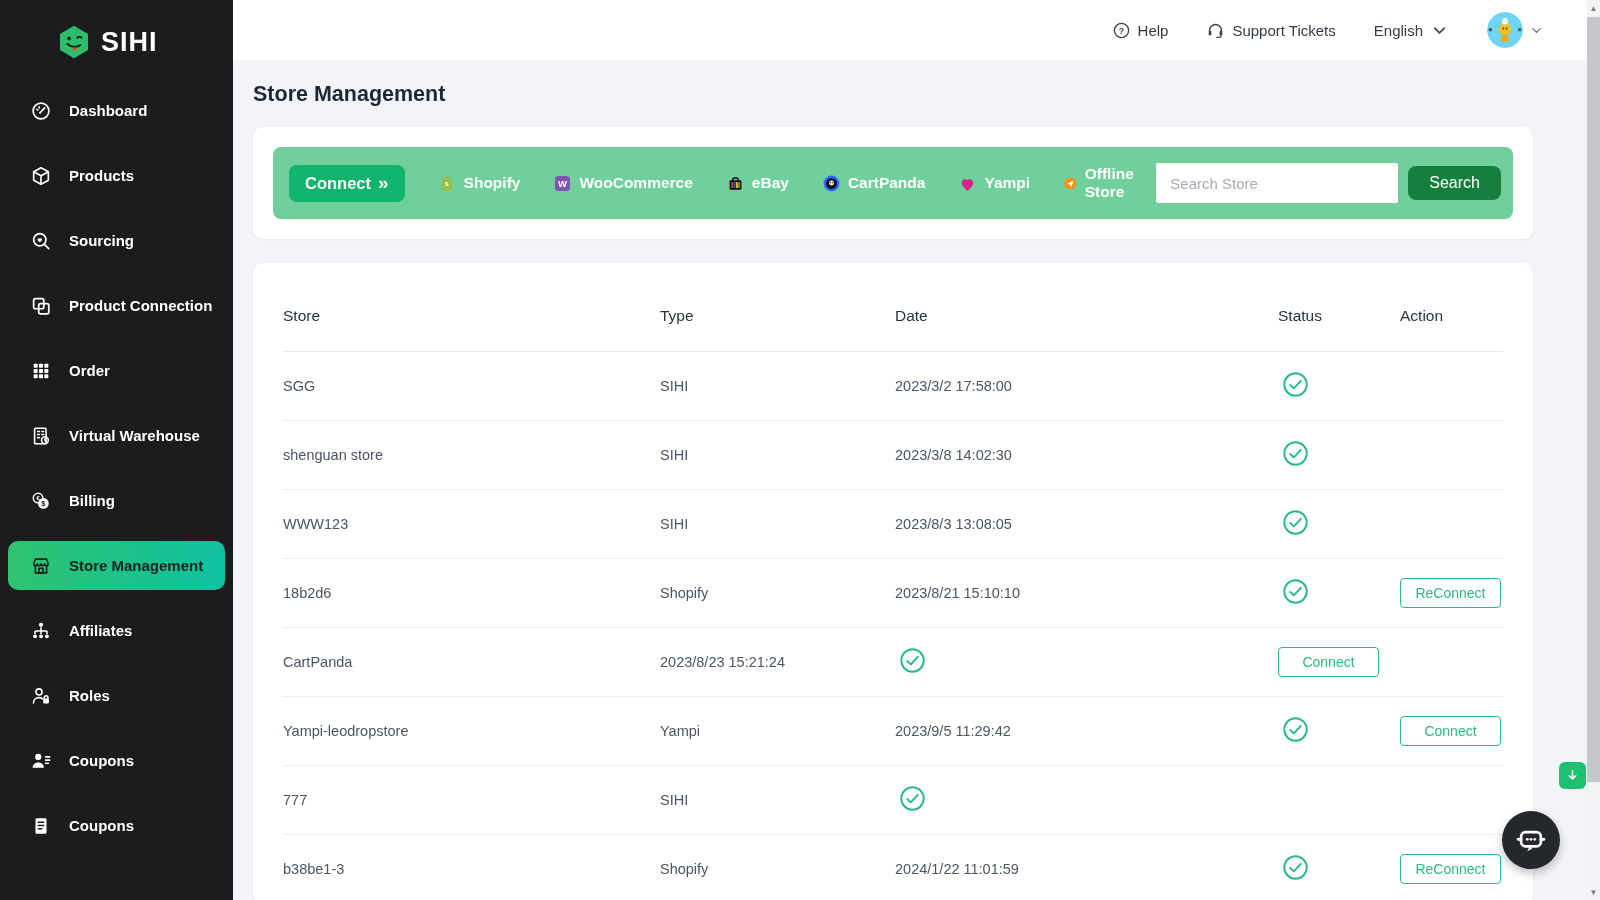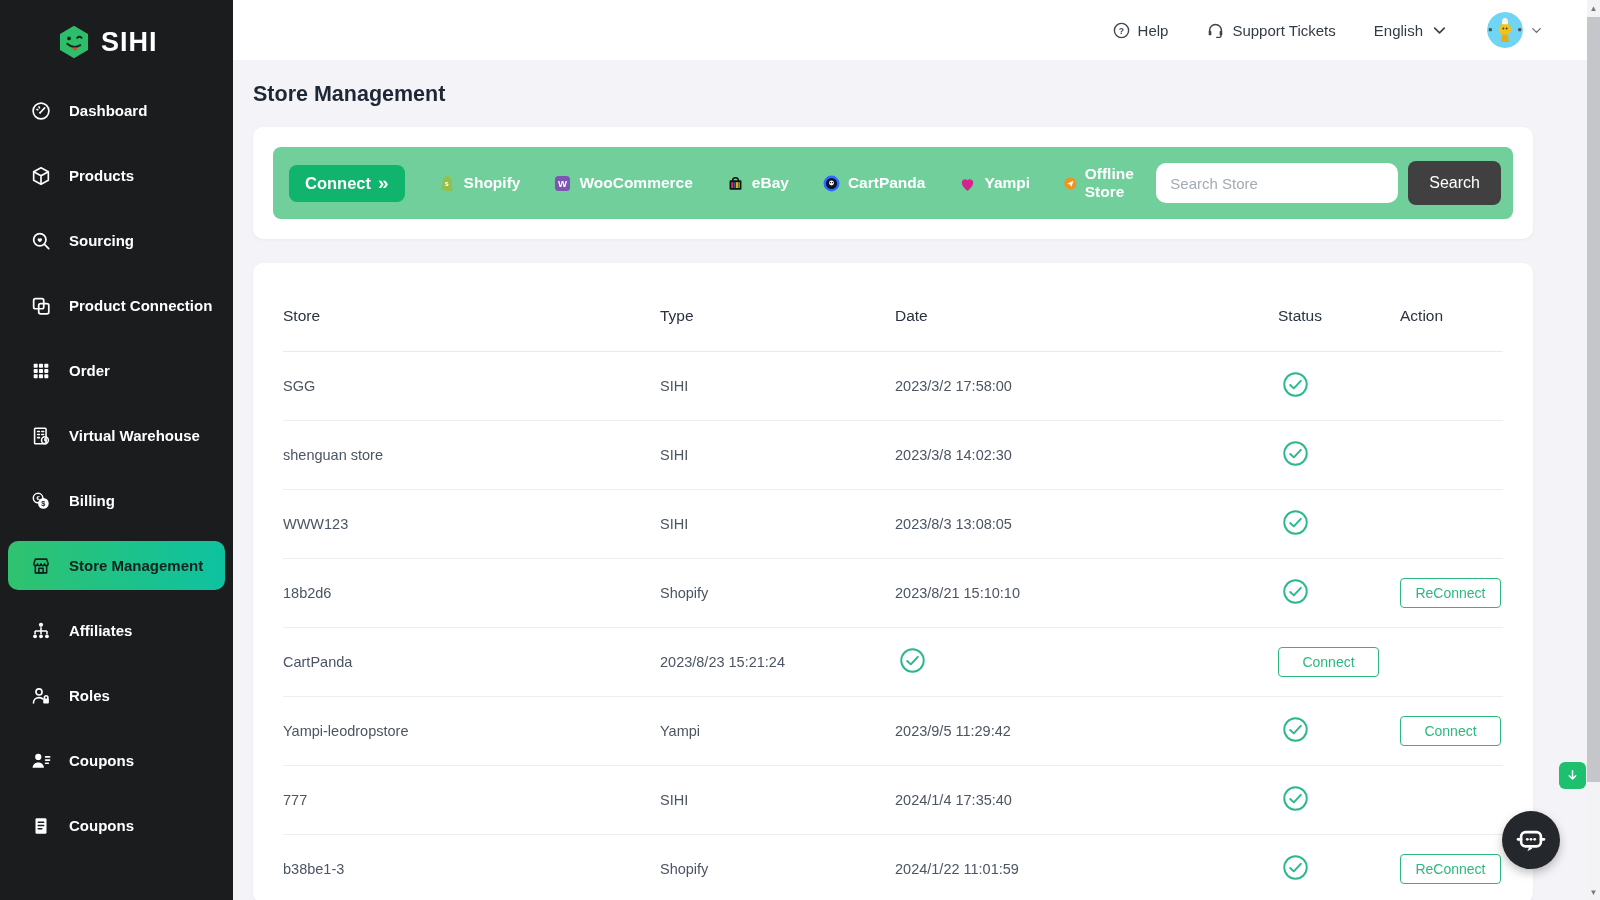--- a/index.html
+++ b/index.html
@@ -40,24 +40,24 @@
   .banner { height:72px; background:#70cf9b; border-radius:8px;
     display:flex; align-items:center; padding:0 12px 0 16px; }
   .connect-btn { display:flex; align-items:center; gap:7px; background:#10b46c;
     border:none; color:#fff; font-family:inherit; font-size:16.5px; font-weight:bold;
     padding:9px 16px; border-radius:8px; cursor:pointer; }
   .connect-btn .dbl { font-size:19px; line-height:10px; font-weight:bold; }
   .platform { display:flex; align-items:center; gap:7px; margin-left:33px;
     color:#fff; font-size:15.5px; font-weight:bold; cursor:pointer; }
   .platform svg { width:19px; height:19px; }
   .search-wrap { margin-left:auto; display:flex; align-items:center; gap:10px; }
-  .search-input { width:242px; height:40px; border:none; border-radius:10px;
+  .search-input { width:242px; height:40px; border:none; border-radius:2px;
     padding:0 14px; font-family:inherit; font-size:15px; color:#333; outline:none; }
   .search-input::placeholder { color:#a3abb5; }
-  .search-btn { height:44px; padding:0 21px; background:#404040; color:#fff;
+  .search-btn { height:34px; padding:0 21px; background:#15803d; color:#fff;
     border:none; border-radius:8px; font-family:inherit; font-size:16px; cursor:pointer; }
 
   
   .table-card { height:640px; padding:28px 30px 0 30px; }
   .thead, .trow { display:grid; grid-template-columns:377px 235px 383px 122px 1fr;
     align-items:center; }
   .thead { padding:16px 0 26px 0; border-bottom:1px solid #e9eaee;
     color:#2a3240; font-size:15.5px; font-weight:400; }
   .trow { height:69px; border-bottom:1px solid #edeef2; color:#4b5563; font-size:14.5px; }
   .check { width:27px; height:27px; color:#2ab88f; margin-left:4px; }
@@ -508,21 +508,20 @@
             </svg>
           </div>
           <div>
             <button class="action-btn">Connect</button>
           </div>
         </div>
 
         <div class="trow">
           <div>777</div>
           <div>SIHI</div>
-          <div>2024/1/4 17:35:40</div>
           <div>
             <svg class="check">
               <use href="#i-check"></use>
             </svg>
           </div>
           <div>
             
           </div>
         </div>
 

